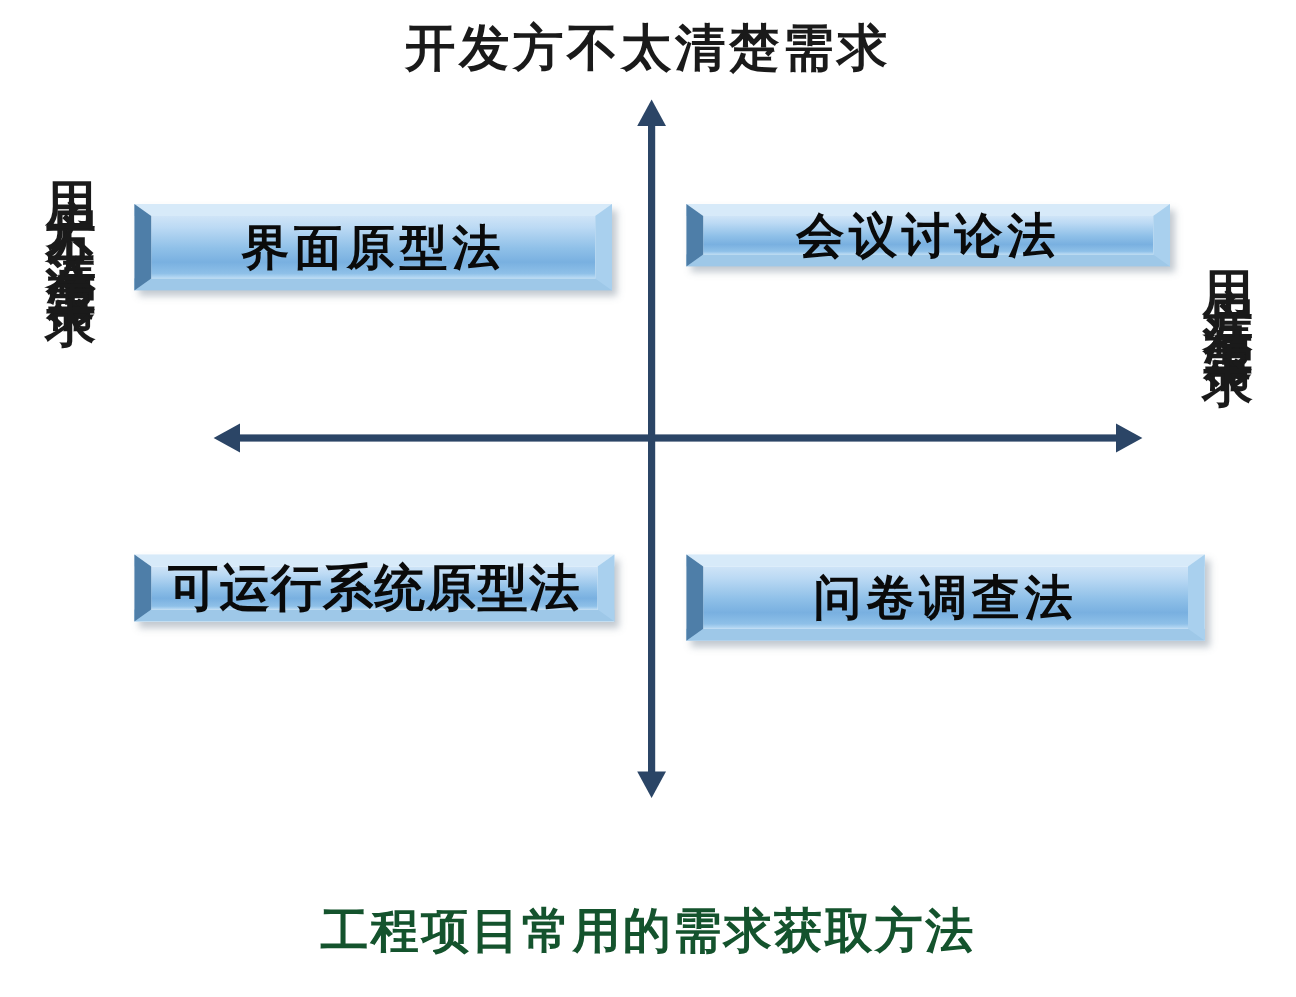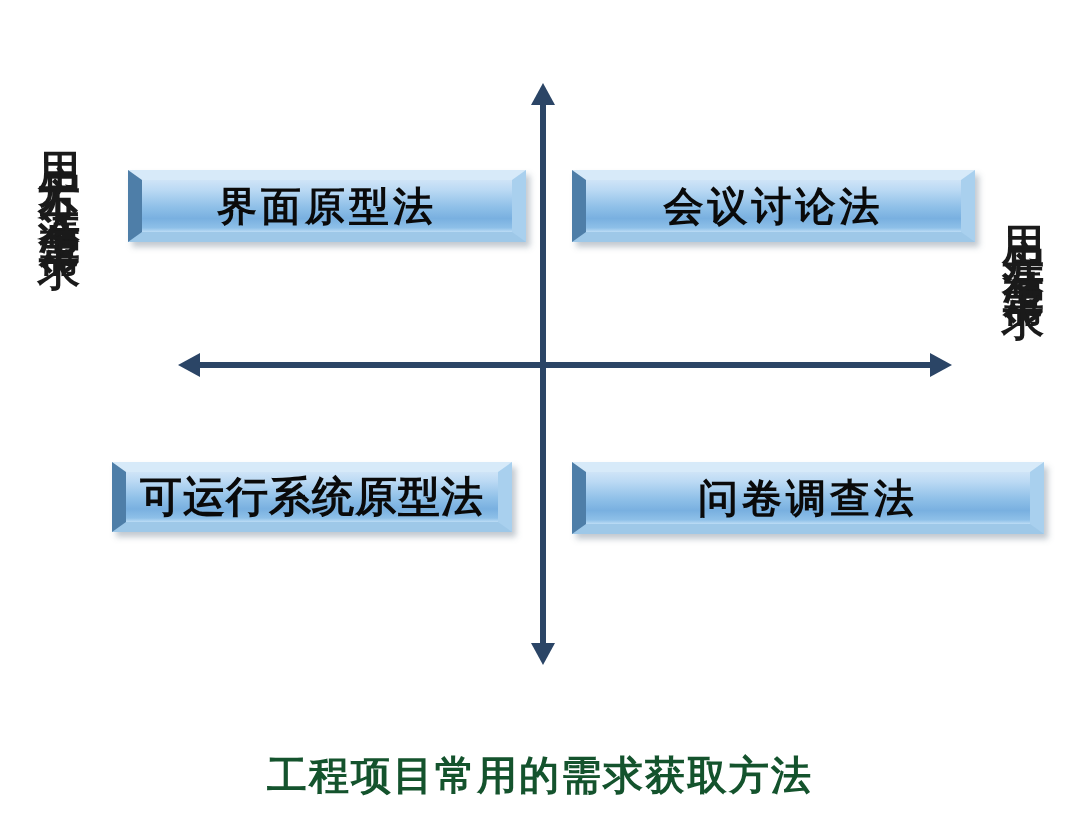--- a/index.html
+++ b/index.html
@@ -150,24 +150,24 @@
     font-weight: 700;
     color: #0a0a0a;
     letter-spacing: 4px;
     white-space: nowrap;
   }
   .qbox.wide .qbox-label {
     font-size: 42px;
     letter-spacing: 1px;
   }
 
-  #box-tl { left: 128px; top: 170px; width: 398px; height: 72px; }
-  #box-tr { left: 572px; top: 170px; width: 403px; height: 72px; }
-  #box-bl { left: 112px; top: 462px; width: 400px; height: 70px; }
-  #box-br { left: 572px; top: 462px; width: 472px; height: 72px; }
+  #box-tl { left: 112px; top: 170px; width: 398px; height: 72px; }
+  #box-tr { left: 572px; top: 170px; width: 403px; height: 52px; }
+  #box-bl { left: 112px; top: 462px; width: 400px; height: 56px; }
+  #box-br { left: 572px; top: 462px; width: 432px; height: 72px; }
 
   
   .caption {
     position: absolute;
     left: 0;
     right: 0;
     top: 748px;
     text-align: center;
     font-size: 40px;
     font-weight: 700;
@@ -181,20 +181,21 @@
 
 <div id="canvas">
 
   <div class="axis-v-line"></div>
   <div class="axis-h-line"></div>
   <div class="arrowhead arrow-up"></div>
   <div class="arrowhead arrow-down"></div>
   <div class="arrowhead arrow-left"></div>
   <div class="arrowhead arrow-right"></div>
 
+  <div class="axis-label label-top">开发方不太清楚需求</div>
 
 
   <div class="axis-label label-vert label-left">用户方不太清楚需求</div>
 
   <div class="axis-label label-vert label-right">用户方清楚需求</div>
 
   <div class="qbox" id="box-tl">
     <span class="qbox-label">界面原型法</span>
   </div>
 

